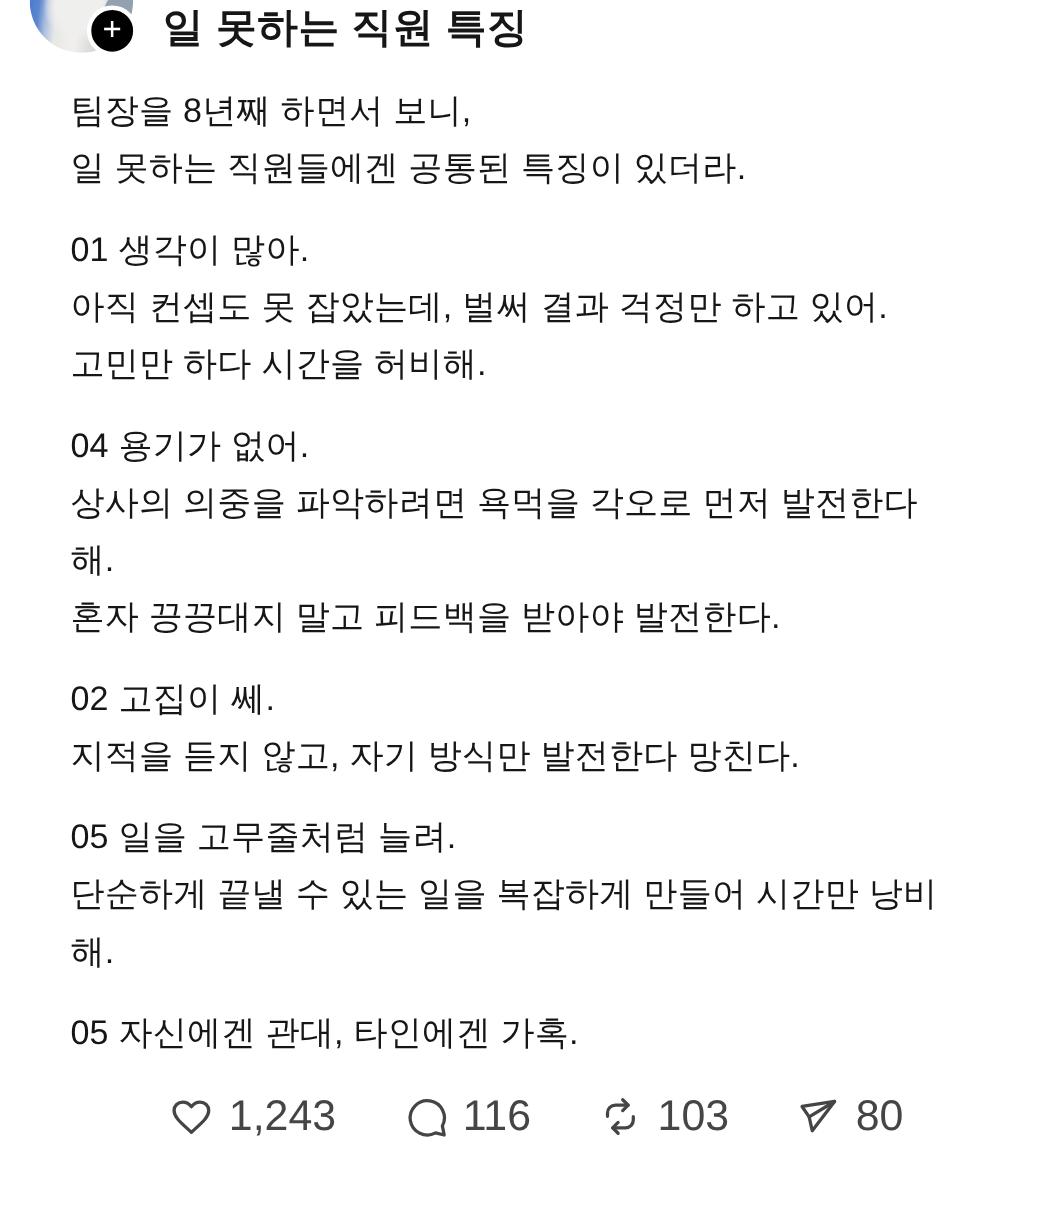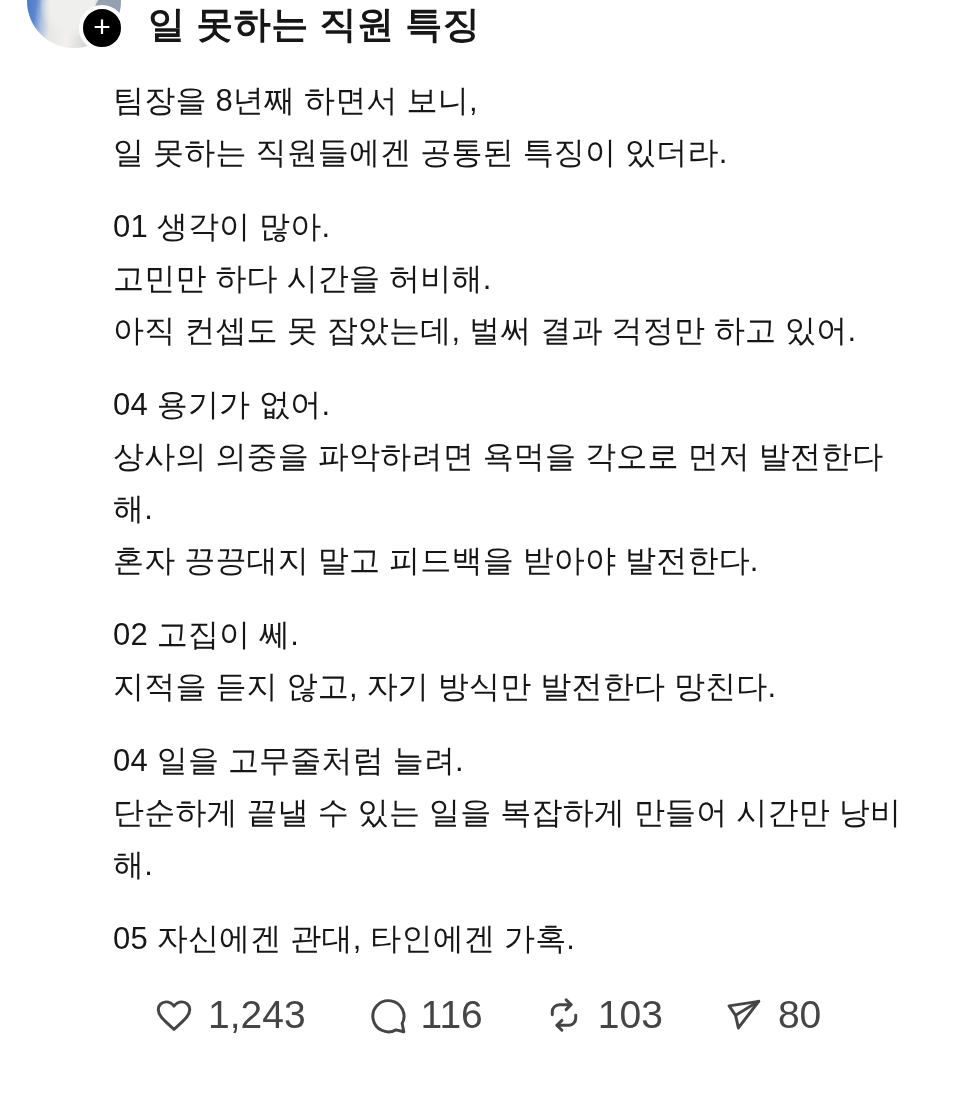--- a/index.html
+++ b/index.html
@@ -65,21 +65,21 @@
     top: 3px;
     margin: 0;
     font-size: 37px;
     line-height: 44px;
     font-weight: 600;
     color: #161616;
     letter-spacing: 0.5px;
   }
   
   .post-body {
-    margin-left: 113px;
+    margin-left: 64px;
     margin-right: 30px;
     padding-top: 19px;
   }
   .para {
     margin: 0 0 22px 0;
   }
   .line {
     font-size: 31px;
     line-height: 52px;
     color: #161616;
@@ -133,35 +133,35 @@
     <h1 class="post-title">일 못하는 직원 특징</h1>
   </header>
 
   <main class="post-body" id="post-body">
       <div class="para">
         <div class="line">팀장을 8년째 하면서 보니,</div>
         <div class="line">일 못하는 직원들에겐 공통된 특징이 있더라.</div>
       </div>
       <div class="para">
         <div class="line">01 생각이 많아.</div>
+        <div class="line">아직 컨셉도 못 잡았는데, 벌써 결과 걱정만 하고 있어.</div>
         <div class="line">고민만 하다 시간을 허비해.</div>
-        <div class="line">아직 컨셉도 못 잡았는데, 벌써 결과 걱정만 하고 있어.</div>
       </div>
       <div class="para">
         <div class="line">04 용기가 없어.</div>
         <div class="line">상사의 의중을 파악하려면 욕먹을 각오로 먼저 발전한다</div>
         <div class="line">해.</div>
         <div class="line">혼자 끙끙대지 말고 피드백을 받아야 발전한다.</div>
       </div>
       <div class="para">
         <div class="line">02 고집이 쎄.</div>
         <div class="line">지적을 듣지 않고, 자기 방식만 발전한다 망친다.</div>
       </div>
       <div class="para">
-        <div class="line">04 일을 고무줄처럼 늘려.</div>
+        <div class="line">05 일을 고무줄처럼 늘려.</div>
         <div class="line">단순하게 끝낼 수 있는 일을 복잡하게 만들어 시간만 낭비</div>
         <div class="line">해.</div>
       </div>
       <div class="para">
         <div class="line">05 자신에겐 관대, 타인에겐 가혹.</div>
       </div>
     </main>
 
   <footer class="engagement-bar">
 

